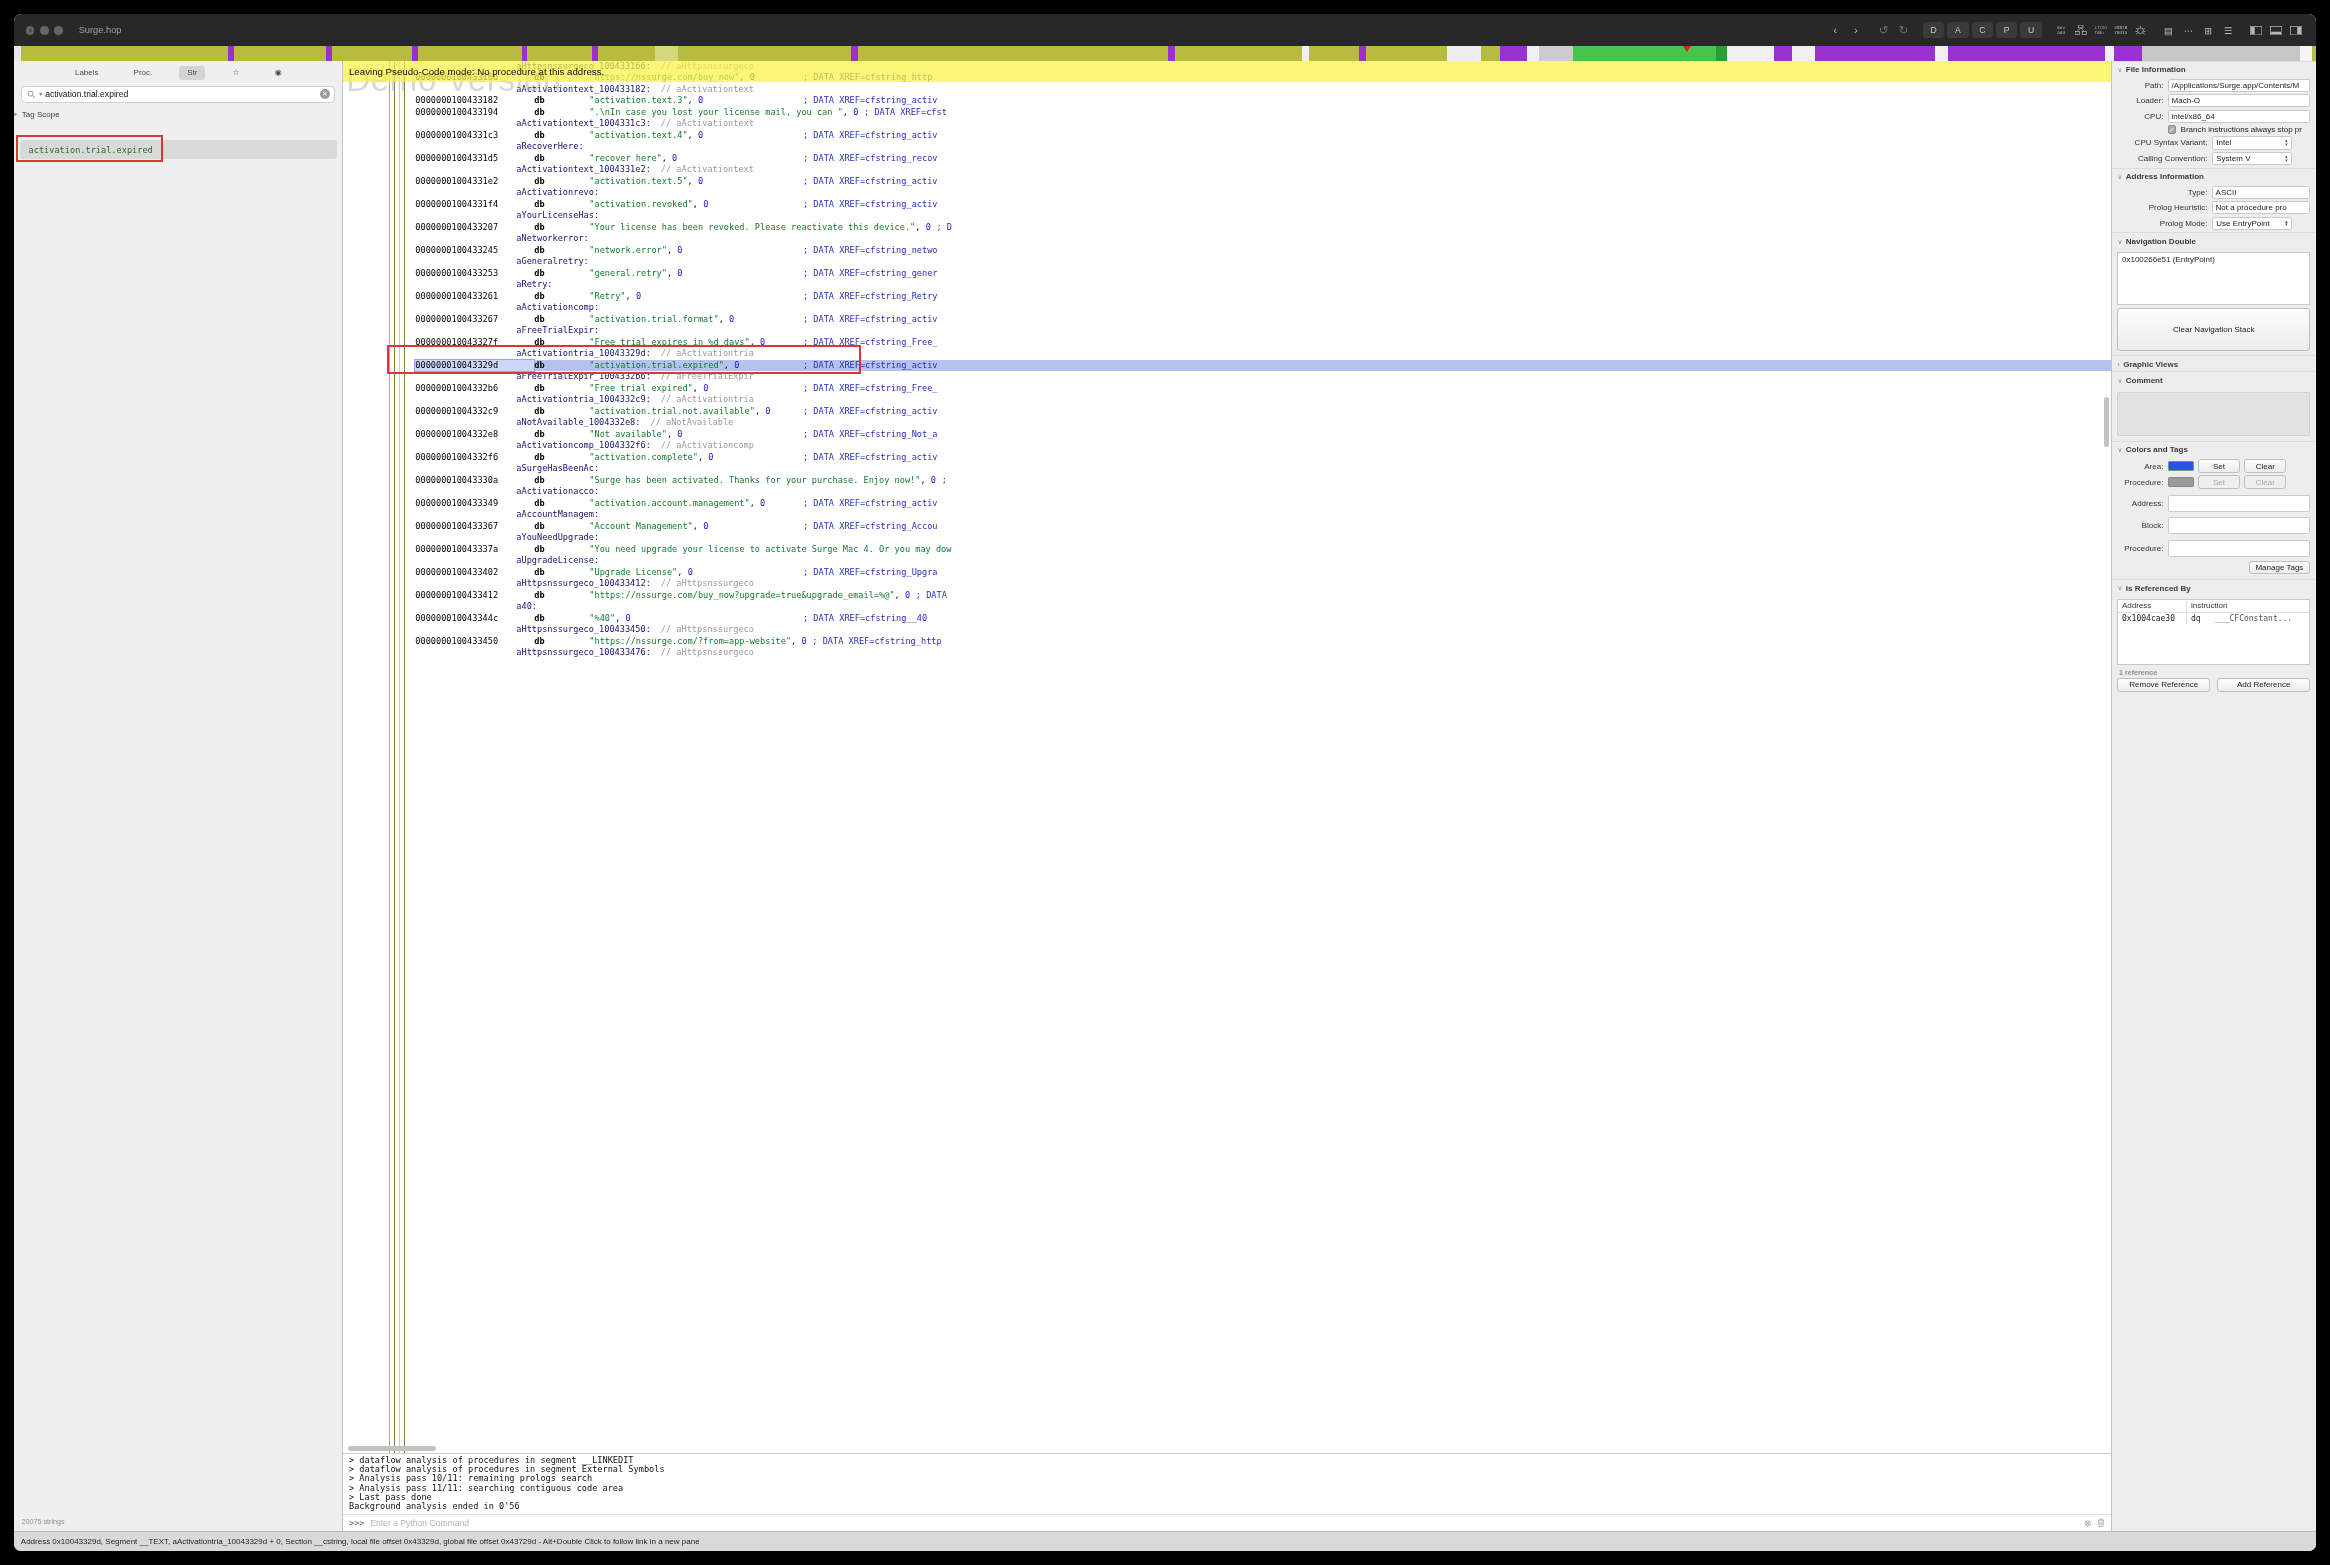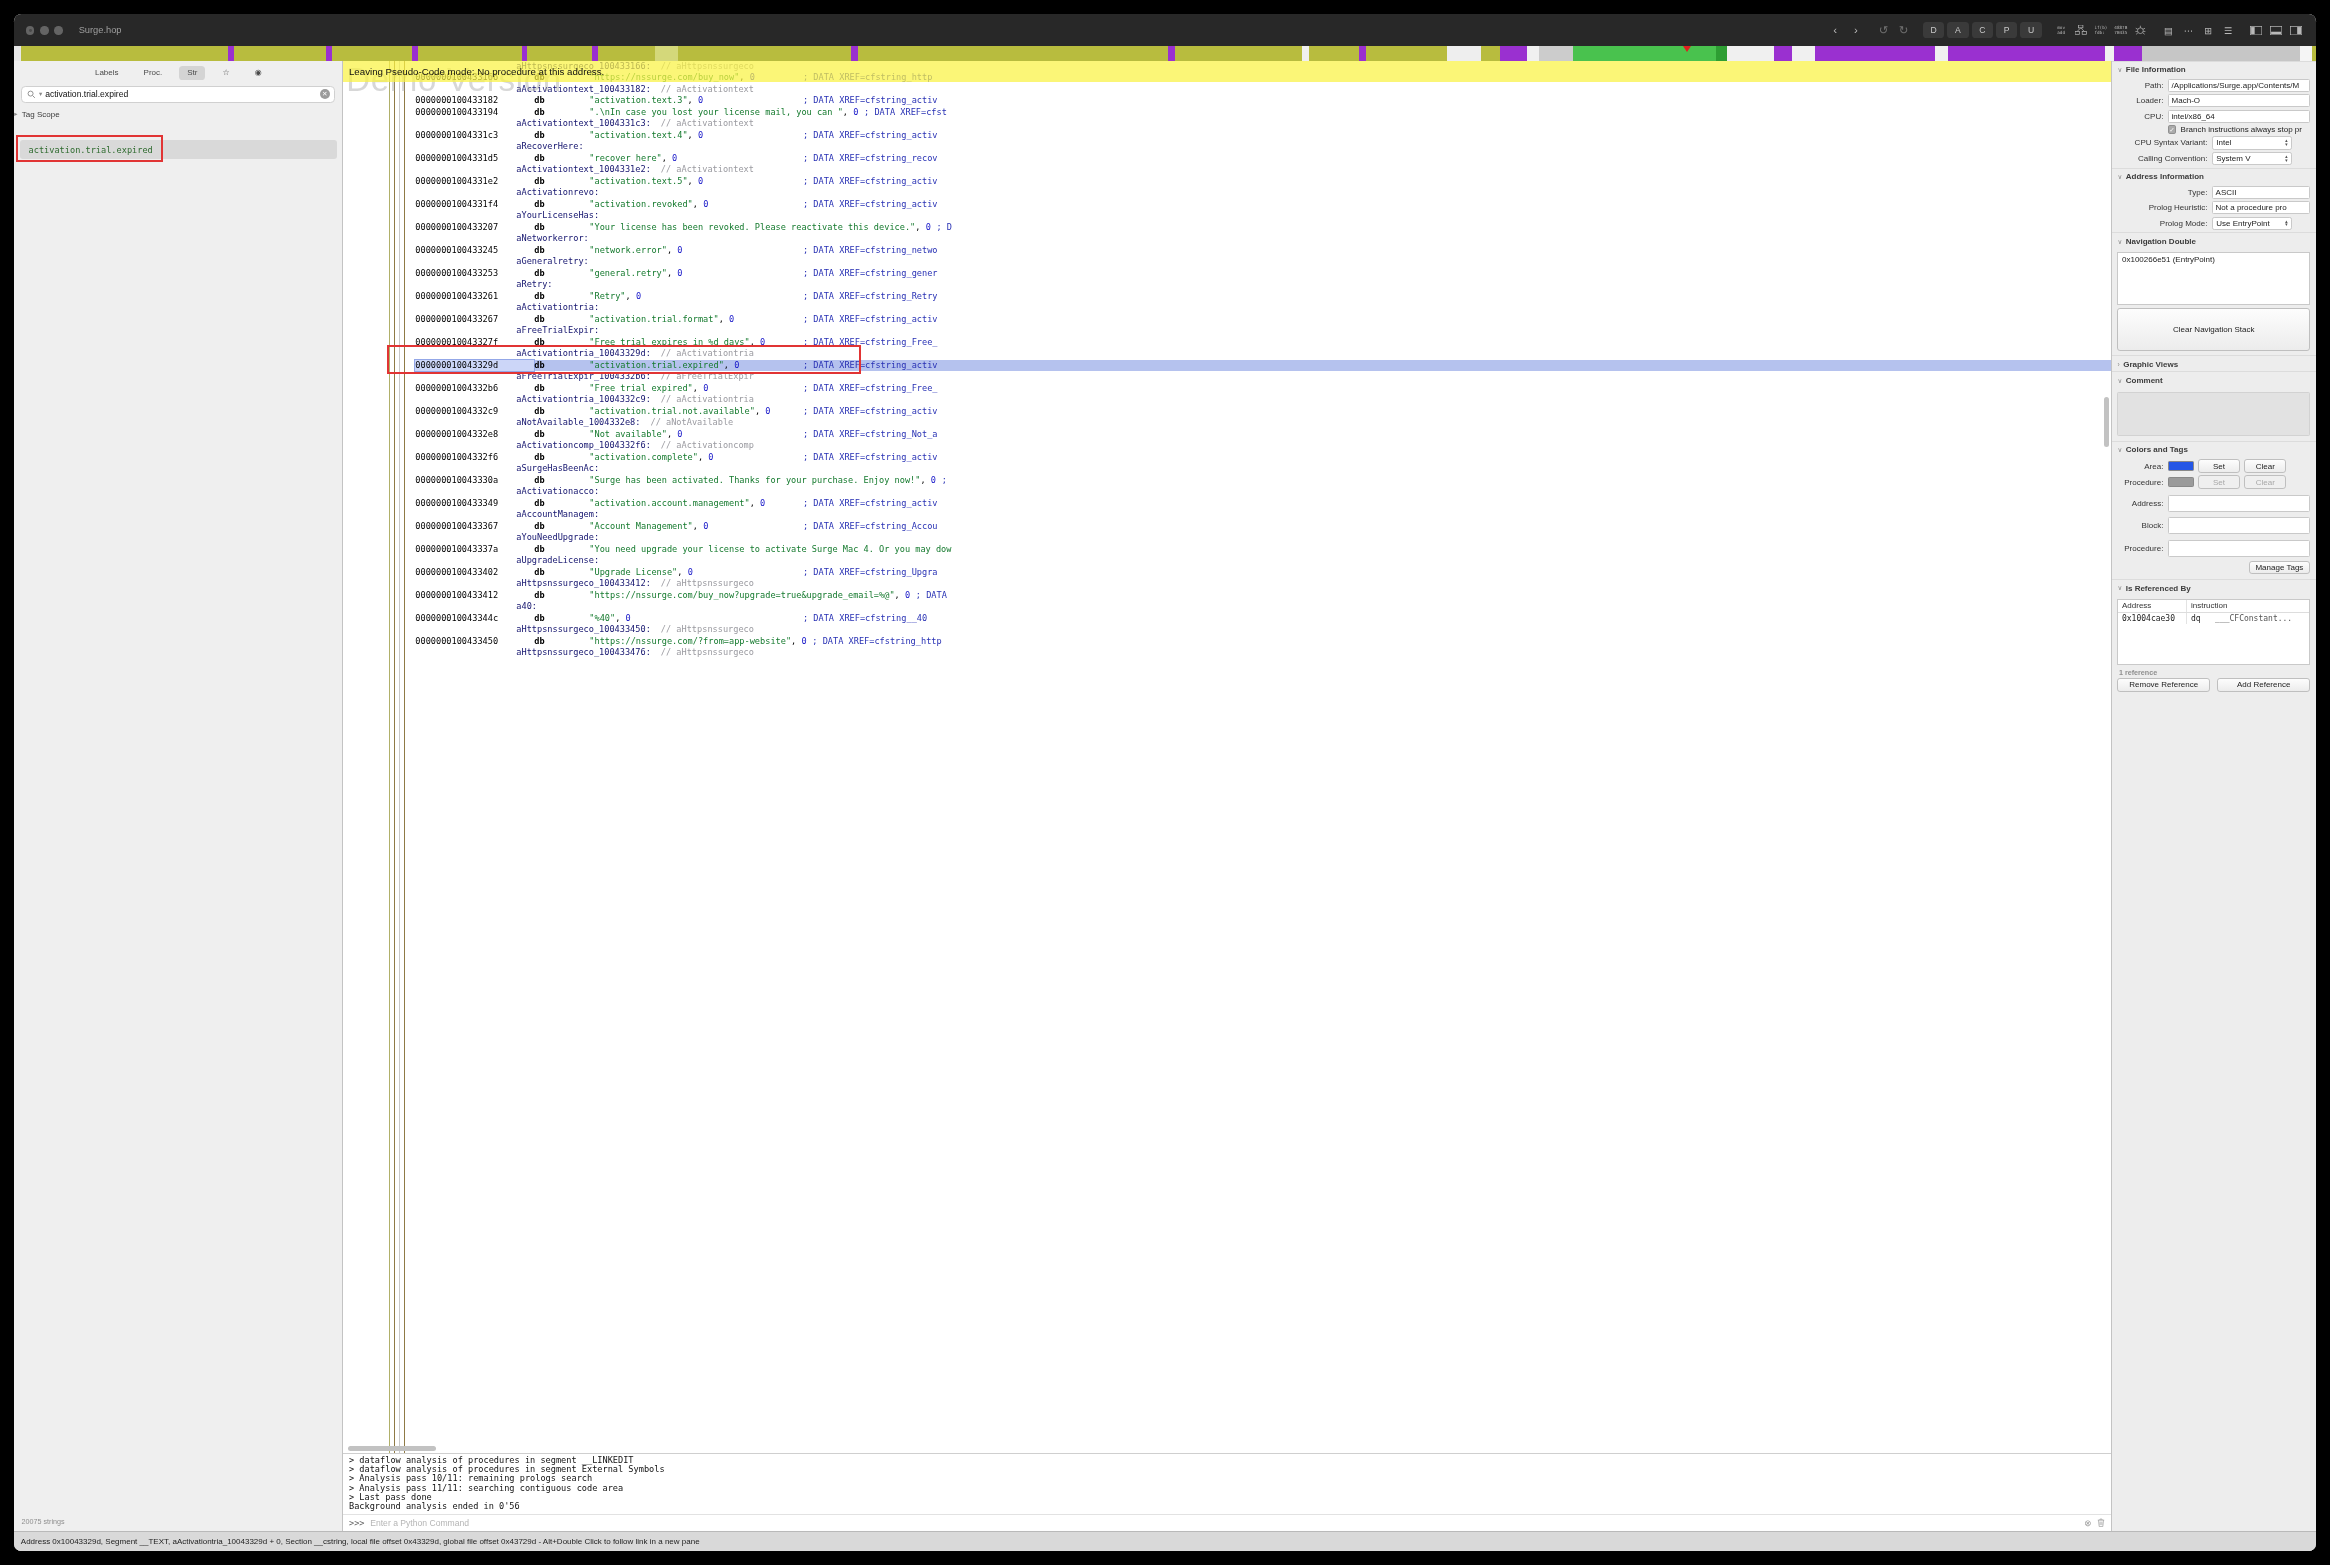--- a/index.html
+++ b/index.html
@@ -26,21 +26,21 @@
   
   .navstrip { height:14.3px; display:flex; position:relative; flex:0 0 auto; background:#b8bc3e; }
   .navseg { height:100%; flex:0 0 auto; }
   .navmarker { position:absolute; top:0; width:0; height:0; border:4.3px solid transparent; border-top:6.5px solid #e02020; }
 
   
   .main { flex:1; display:flex; min-height:0; }
 
   
   .sidebar { width:329px; background:#efefef; border-right:0.7px solid #c3c3c3; display:flex; flex-direction:column; flex:0 0 auto; }
-  .side-tabs { display:flex; justify-content:center; align-items:center; gap:9px; padding:5.7px 4.3px 2.9px; }
+  .side-tabs { display:flex; justify-content:center; align-items:center; gap:19px; padding:5.7px 4.3px 2.9px; }
   .stab { font-size:8px; color:#4a4a4a; padding:2.2px 8px; border-radius:3.6px; }
   .stab.active { background:#d4d4d4; }
   .search-row { padding:3.6px 7.2px 2.2px; }
   .search-field { height:16.5px; background:#fff; border:0.7px solid #d0d0d0; border-radius:4.3px; display:flex;
                   align-items:center; padding:0 4.3px; gap:2.9px; }
   .search-input { flex:1; border:none; outline:none; font-size:8.6px; color:#111; background:transparent;
                   font-family:"Liberation Sans",sans-serif; }
   .clear-btn { width:10px; height:10px; border-radius:50%; background:#9b9b9b; color:#fff; font-size:6.5px;
                display:flex; align-items:center; justify-content:center; flex:0 0 auto; }
   .tag-scope { font-size:8px; color:#3a3a3a; padding:5px 0; display:flex; gap:4.3px; align-items:center;text-align:center; }
@@ -317,21 +317,21 @@
             <div class="dline lab"><span class="asm-label">aActivationrevo:</span></div>
             <div class="dline"><span class="addr">00000001004331f4</span><span class="mn">db</span><span class="op"><span class="str">"activation.revoked"</span><span class="">, </span><span class="num">0</span></span><span class="cmt">; DATA XREF=cfstring_activ</span></div>
             <div class="dline lab"><span class="asm-label">aYourLicenseHas:</span></div>
             <div class="dline"><span class="addr">0000000100433207</span><span class="mn">db</span><span class="op"><span class="str">"Your license has been revoked. Please reactivate this device."</span><span class="">, </span><span class="num">0</span></span><span class="cmt">; D</span></div>
             <div class="dline lab"><span class="asm-label">aNetworkerror:</span></div>
             <div class="dline"><span class="addr">0000000100433245</span><span class="mn">db</span><span class="op"><span class="str">"network.error"</span><span class="">, </span><span class="num">0</span></span><span class="cmt">; DATA XREF=cfstring_netwo</span></div>
             <div class="dline lab"><span class="asm-label">aGeneralretry:</span></div>
             <div class="dline"><span class="addr">0000000100433253</span><span class="mn">db</span><span class="op"><span class="str">"general.retry"</span><span class="">, </span><span class="num">0</span></span><span class="cmt">; DATA XREF=cfstring_gener</span></div>
             <div class="dline lab"><span class="asm-label">aRetry:</span></div>
             <div class="dline"><span class="addr">0000000100433261</span><span class="mn">db</span><span class="op"><span class="str">"Retry"</span><span class="">, </span><span class="num">0</span></span><span class="cmt">; DATA XREF=cfstring_Retry</span></div>
-            <div class="dline lab"><span class="asm-label">aActivationtria:</span></div>
+            <div class="dline lab"><span class="asm-label">aActivationcomp:</span></div>
             <div class="dline"><span class="addr">0000000100433267</span><span class="mn">db</span><span class="op"><span class="str">"activation.trial.format"</span><span class="">, </span><span class="num">0</span></span><span class="cmt">; DATA XREF=cfstring_activ</span></div>
             <div class="dline lab"><span class="asm-label">aFreeTrialExpir:</span></div>
             <div class="dline"><span class="addr">000000010043327f</span><span class="mn">db</span><span class="op"><span class="str">"Free trial expires in %d days"</span><span class="">, </span><span class="num">0</span></span><span class="cmt">; DATA XREF=cfstring_Free_</span></div>
             <div class="dline lab"><span class="asm-label">aActivationtria_10043329d:</span><span class="lbl-cmt">// aActivationtria</span></div>
             <div class="dline sel"><span class="addr">000000010043329d</span><span class="mn">db</span><span class="op"><span class="str">"activation.trial.expired"</span><span class="">, </span><span class="num">0</span></span><span class="cmt">; DATA XREF=cfstring_activ</span></div>
             <div class="dline lab"><span class="asm-label">aFreeTrialExpir_1004332b6:</span><span class="lbl-cmt">// aFreeTrialExpir</span></div>
             <div class="dline"><span class="addr">00000001004332b6</span><span class="mn">db</span><span class="op"><span class="str">"Free trial expired"</span><span class="">, </span><span class="num">0</span></span><span class="cmt">; DATA XREF=cfstring_Free_</span></div>
             <div class="dline lab"><span class="asm-label">aActivationtria_1004332c9:</span><span class="lbl-cmt">// aActivationtria</span></div>
             <div class="dline"><span class="addr">00000001004332c9</span><span class="mn">db</span><span class="op"><span class="str">"activation.trial.not.available"</span><span class="">, </span><span class="num">0</span></span><span class="cmt">; DATA XREF=cfstring_activ</span></div>
             <div class="dline lab"><span class="asm-label">aNotAvailable_1004332e8:</span><span class="lbl-cmt">// aNotAvailable</span></div>

